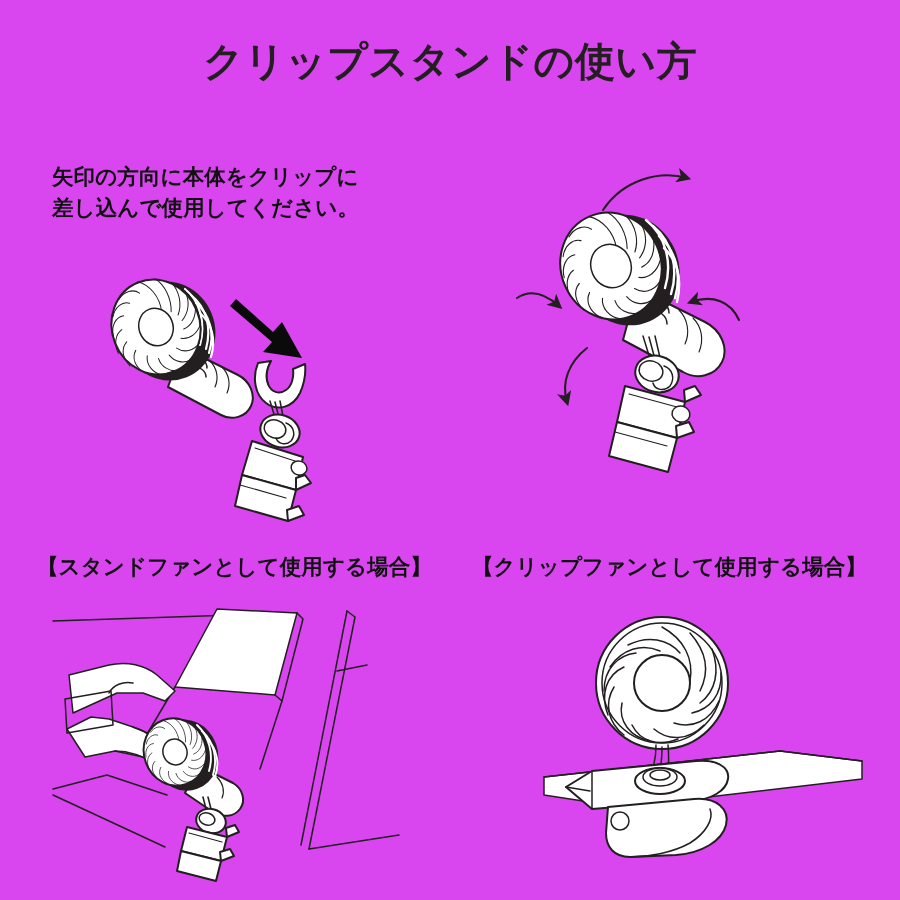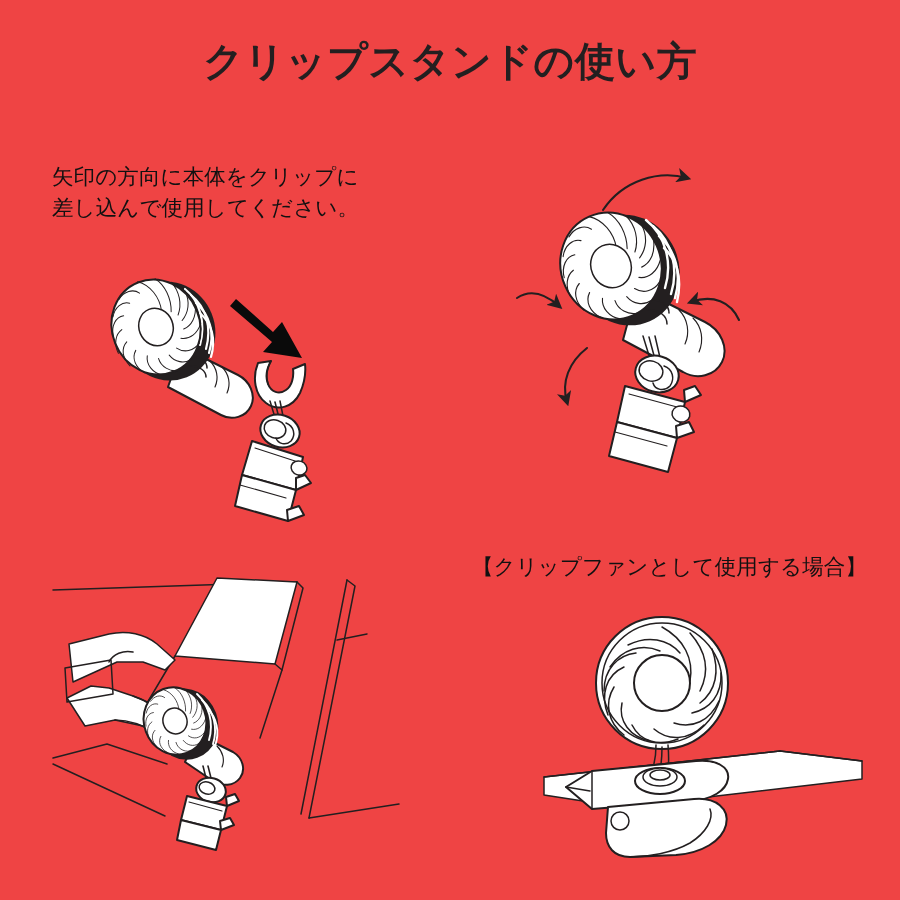--- a/index.html
+++ b/index.html
@@ -13,21 +13,21 @@
     height: 900px;
     overflow: hidden;
     font-family: "Liberation Sans", "DejaVu Sans", sans-serif;
     color: #231f20;
     -webkit-font-smoothing: antialiased;
   }
   #page {
     position: relative;
     width: 900px;
     height: 900px;
-    background: #ef4444;
+    background: #d946ef;
   }
 
   
   .page-title {
     position: absolute;
     left: 0;
     top: 34px;
     width: 900px;
     text-align: center;
     font-size: 40px;
@@ -36,21 +36,21 @@
     color: #231f20;
     white-space: nowrap;
   }
 
   
   .panel {
     position: absolute;
   }
   .panel-caption {
     font-size: 21.5px;
-    font-weight: 400;
+    font-weight: 700;
     line-height: 1.42;
     color: #111111;
     white-space: pre-line;
     letter-spacing: 0.005em;
   }
   .panel-art {
     position: relative;
   }
   .panel-art svg {
     display: block;
@@ -246,20 +246,21 @@
           <path class="paper" d="M126,264 L186,280 L177,314 L118,298 Z"></path>
           <path class="ink-hair" d="M124,274 L176,288"></path>
           <path class="paper" d="M194,244 L210,237 L204,228 L193,232 Z"></path>
           <path class="paper" d="M186,280 L203,274 L198,264 L185,268 Z"></path>
         </g>
       </svg>
     </div>
   </div>
 
   <div class="panel" id="panel-stand-mode">
+    <div class="panel-caption">【スタンドファンとして使用する場合】</div>
 
     <div class="panel-art">
       <svg width="360" height="270" viewBox="0 0 360 270" aria-hidden="true">
 
         <g>
           <path class="ink-thin" d="M6,22 L250,14"></path>
           <path class="ink-thin" d="M6,196 L118,248"></path>
           <path class="ink-thin" d="M262,250 L352,236"></path>
         </g>
 

